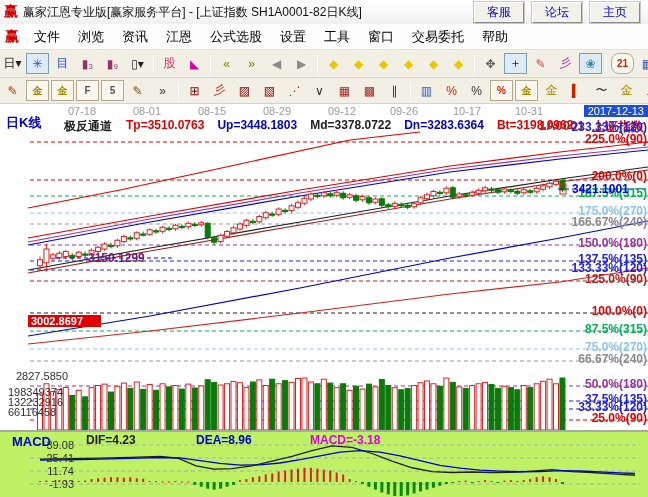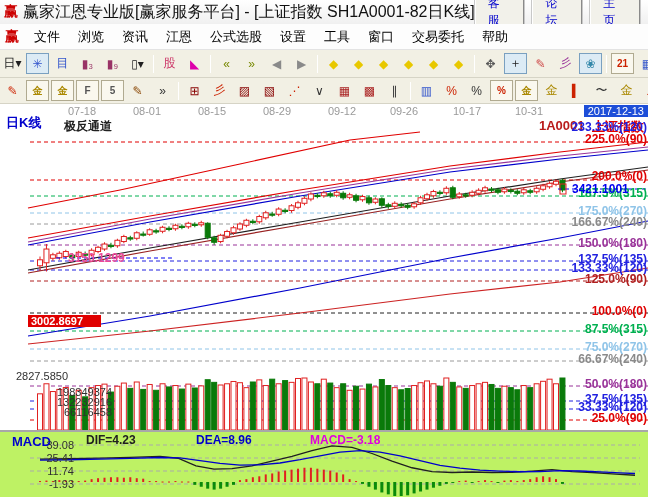--- a/index.html
+++ b/index.html
@@ -3,21 +3,21 @@
 <meta charset="utf-8">
 <style>
   html,body{margin:0;padding:0;background:#d8d8d8;}
   .app{position:relative;width:648px;height:497px;background:#fff;overflow:hidden;
        font-family:"Liberation Sans",sans-serif;-webkit-font-smoothing:antialiased;}
   
   .titlebar{position:absolute;left:0;top:0;width:648px;height:24px;
     background:linear-gradient(#ffffff,#f0f0f0);border-bottom:1px solid #d9d9d9;
     display:flex;align-items:center;}
   .app-logo{color:#cc0000;font-weight:bold;font-size:14px;margin:0 5px 0 4px;}
-  .title-text{font-size:16px;color:#111;white-space:nowrap;}
+  .title-text{font-size:12px;color:#111;white-space:nowrap;}
   .tb-buttons{margin-left:auto;display:flex;justify-content:space-between;}
   .tbtn{margin-right:8px;padding:1px 12px;background:#f2f1ea;font-size:12px;color:#0000cc;
     border:1px solid;border-color:#ffffff #8a8a8a #8a8a8a #ffffff;box-shadow:0 0 0 1px #c8c8c8;}
   
   .menubar{position:absolute;left:0;top:24px;width:648px;height:25px;background:#fdfdfd;
     border-bottom:1px solid #e3e3e3;display:flex;align-items:center;}
   .menu-logo{color:#cc0000;font-weight:bold;font-size:14px;margin:0 6px 0 5px;}
   .menu-item{font-size:13px;color:#000;padding:0 9px;cursor:default;}
   
   .toolbar{position:absolute;left:0;width:648px;background:#f2f0e4;display:flex;align-items:center;
@@ -36,23 +36,23 @@
   .last-date{position:absolute;top:1px;right:0;background:#1d4ed8;color:#ffffff;
     font-size:11px;padding:0 4px;font-weight:normal;}
   .period-label{position:absolute;left:6px;top:10px;font-size:13px;font-weight:bold;color:#0000cc;}
   .ind-row{position:absolute;left:64px;top:14px;display:flex;font-size:12px;white-space:nowrap;}
   .ind-name{color:#202020;margin-right:14px;font-weight:bold;}
   .ind-val{margin-right:13px;font-weight:bold;}
   .sym{position:absolute;top:14px;font-size:13px;font-weight:bold;}
   .rlabel{position:absolute;right:1px;font-size:12px;font-weight:bold;white-space:nowrap;}
   .llabel{position:absolute;font-size:11px;}
   .llabel.box{background:#e00000;color:#fff;width:70px;padding-left:3px;font-weight:bold;}
-  .vscale{position:absolute;left:8px;width:104px;text-align:right;font-size:11px;color:#303030;}
+  .vscale{position:absolute;left:8px;width:104px;text-align:left;font-size:11px;color:#303030;}
   .pmark{position:absolute;left:572px;font-size:12px;font-weight:bold;color:#0000ee;}
-  .inmark{position:absolute;left:68px;font-size:12px;font-weight:bold;color:#ec4899;}
+  .inmark{position:absolute;left:88px;font-size:12px;font-weight:bold;color:#701a75;}
   
   .macd{position:absolute;left:0;top:430px;width:648px;height:67px;background:#bef264;
     border-top:2px solid #a8a8a8;box-sizing:border-box;}
   .macd svg{position:absolute;left:0;top:0;}
   .macd-title{position:absolute;left:12px;top:2px;font-size:13px;font-weight:bold;color:#0000cc;}
   .macd-lab{position:absolute;top:1px;font-size:12px;font-weight:bold;}
   .mscale{position:absolute;left:30px;width:44px;text-align:right;font-size:11px;color:#303030;}
 </style>
 </head>
 <body>
@@ -107,21 +107,21 @@
       <span class="tool" style="color: rgb(232, 200, 0);">◆</span>
       <span class="tool" style="color: rgb(232, 200, 0);">◆</span>
       <span class="tool" style="color: rgb(232, 200, 0);">◆</span>
       <span class="sep"></span>
       <span class="tool" style="color: rgb(85, 85, 85);">✥</span>
       <span class="tool p" style="color: rgb(32, 32, 32);">＋</span>
       <span class="tool" style="color: rgb(204, 68, 68);">✎</span>
       <span class="tool" style="color: rgb(153, 51, 153);">彡</span>
       <span class="tool p" style="color: rgb(51, 136, 170);">❀</span>
       <span class="sep"></span>
-      <span class="tool b" style="color: rgb(204, 34, 0);">21</span>
+      <span class="tool b" style="color: rgb(204, 34, 0); border-radius: 8px;">21</span>
       <span class="tool" style="color: rgb(51, 85, 204);">▦</span>
     </div>
   <div class="toolbar" id="toolbar2">
       <span class="tool" style="color: rgb(204, 34, 0);">✎</span>
       <span class="tool b" style="color: rgb(170, 136, 0);">金</span>
       <span class="tool b" style="color: rgb(170, 136, 0);">金</span>
       <span class="tool b" style="color: rgb(85, 85, 85);">F</span>
       <span class="tool b" style="color: rgb(85, 85, 85);">5</span>
       <span class="tool" style="color: rgb(136, 68, 0);">✎</span>
       <span class="tool" style="color: rgb(51, 51, 51);">»</span>
@@ -423,20 +423,27 @@
         <rect x="559.95" y="76.27499999999998" width="5" height="9.725000000000023" fill="#0a7a0a" stroke="#0a7a0a" stroke-width="1"></rect>
         <line x1="558" y1="85" x2="648" y2="85" stroke="#0000ee" stroke-width="1" stroke-dasharray="4,3"></line>
         <rect x="560" y="80" width="6" height="10" fill="none" stroke="#e02020" stroke-width="1"></rect>
         <line x1="56" y1="154" x2="172" y2="154" stroke="#0000ee" stroke-width="1" stroke-dasharray="4,3"></line>
       </svg>
     <span class="period-label">日K线</span>
     <span id="dates"><span class="date-label" style="left: 82px;">07-18</span><span class="date-label" style="left: 147px;">08-01</span><span class="date-label" style="left: 212px;">08-15</span><span class="date-label" style="left: 277px;">08-29</span><span class="date-label" style="left: 342px;">09-12</span><span class="date-label" style="left: 404px;">09-26</span><span class="date-label" style="left: 467px;">10-17</span><span class="date-label" style="left: 529px;">10-31</span></span>
     <span class="last-date">2017-12-13</span>
     <span class="ind-row">
       <span class="ind-name">极反通道</span>
+      <span id="ind-vals" style="display:flex">
+          <span class="ind-val" style="color: rgb(224, 0, 0);">Tp=3510.0763</span>
+          <span class="ind-val" style="color: rgb(0, 0, 204);">Up=3448.1803</span>
+          <span class="ind-val" style="color: rgb(32, 32, 32);">Md=3378.0722</span>
+          <span class="ind-val" style="color: rgb(0, 0, 204);">Dn=3283.6364</span>
+          <span class="ind-val" style="color: rgb(224, 0, 0);">Bt=3198.0962</span>
+        </span>
     </span>
     <span class="sym" style="left:539px;color:#b91c1c">1A0001</span>
     <span class="sym" style="left:592px;color:#e00000">上证指数</span>
     <span id="right-labels"><span class="rlabel" style="color: rgb(32, 32, 224); top: 16px;">233.33%(120)</span><span class="rlabel" style="color: rgb(224, 0, 0); top: 28px;">225.0%(90)</span><span class="rlabel" style="color: rgb(224, 0, 0); top: 65px;">200.0%(0)</span><span class="rlabel" style="color: rgb(0, 176, 80); top: 82px;">187.5%(315)</span><span class="rlabel" style="color: rgb(143, 196, 232); top: 100px;">175.0%(270)</span><span class="rlabel" style="color: rgb(138, 138, 138); top: 111px;">166.67%(240)</span><span class="rlabel" style="color: rgb(153, 51, 153); top: 132px;">150.0%(180)</span><span class="rlabel" style="color: rgb(32, 32, 224); top: 148px;">137.5%(135)</span><span class="rlabel" style="color: rgb(32, 32, 224); top: 157px;">133.33%(120)</span><span class="rlabel" style="color: rgb(176, 32, 32); top: 168px;">125.0%(90)</span><span class="rlabel" style="color: rgb(224, 0, 0); top: 200px;">100.0%(0)</span><span class="rlabel" style="color: rgb(0, 176, 80); top: 218px;">87.5%(315)</span><span class="rlabel" style="color: rgb(143, 196, 232); top: 236px;">75.0%(270)</span><span class="rlabel" style="color: rgb(138, 138, 138); top: 248px;">66.67%(240)</span><span class="rlabel" style="color: rgb(153, 51, 153); top: 273px;">50.0%(180)</span><span class="rlabel" style="color: rgb(32, 32, 224); top: 288px;">37.5%(135)</span><span class="rlabel" style="color: rgb(32, 32, 224); top: 296px;">33.33%(120)</span><span class="rlabel" style="color: rgb(224, 0, 0); top: 307px;">25.0%(90)</span></span>
     <span id="left-labels"><span class="llabel box" style="top: 211px; left: 0px; color: rgb(255, 255, 255); margin-left: 28px;">3002.8697</span><span class="llabel" style="top: 266px; left: 16px; color: rgb(48, 48, 48);">2827.5850</span></span>
     <span id="vol-scale"><span class="vscale" style="top: 282px;">198349374</span><span class="vscale" style="top: 292px;">132232916</span><span class="vscale" style="top: 302px;">66116458</span></span>
     <span class="pmark" id="pmark" style="top: 78px;">3421.1001</span>
     <span class="inmark" id="inmark" style="top: 147px;">3150.1299</span>
   </div>
 

